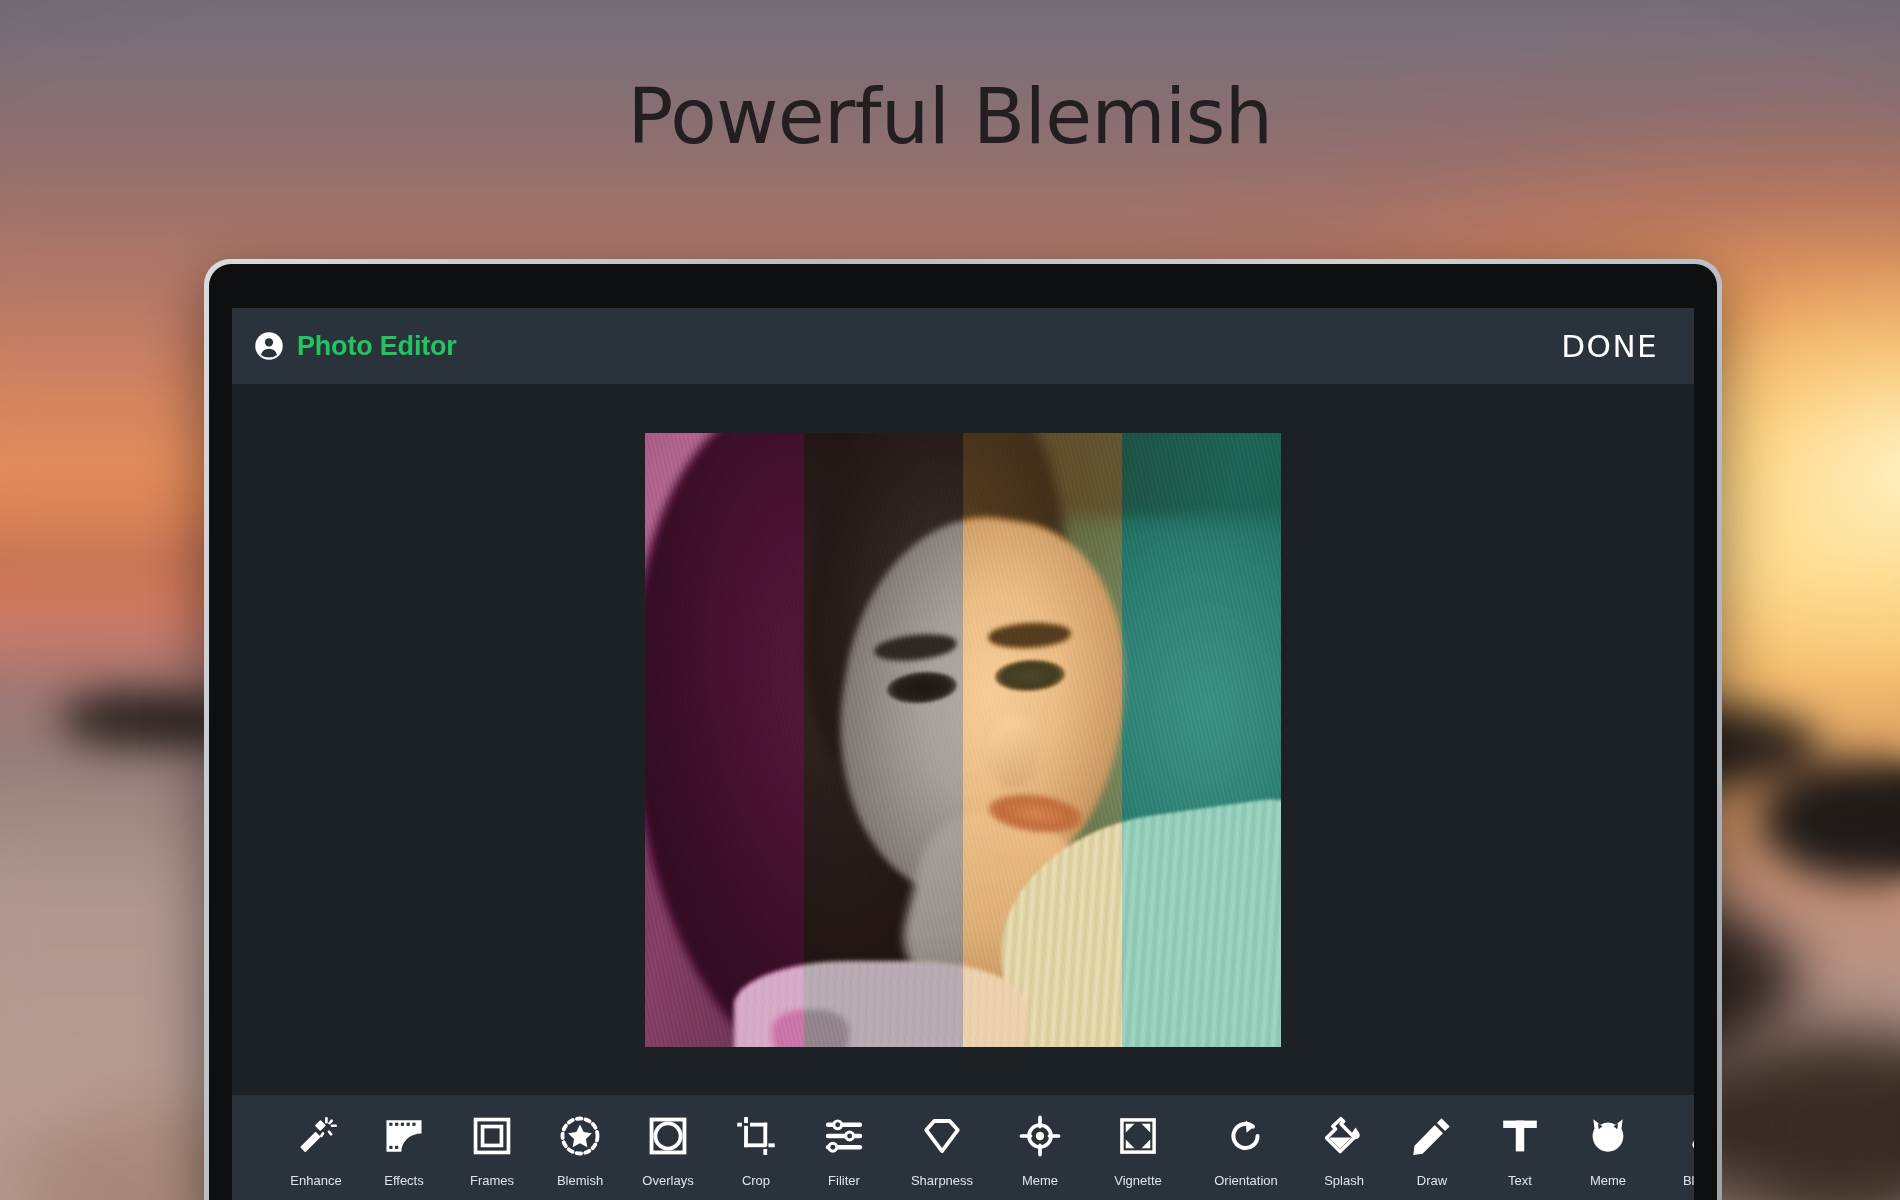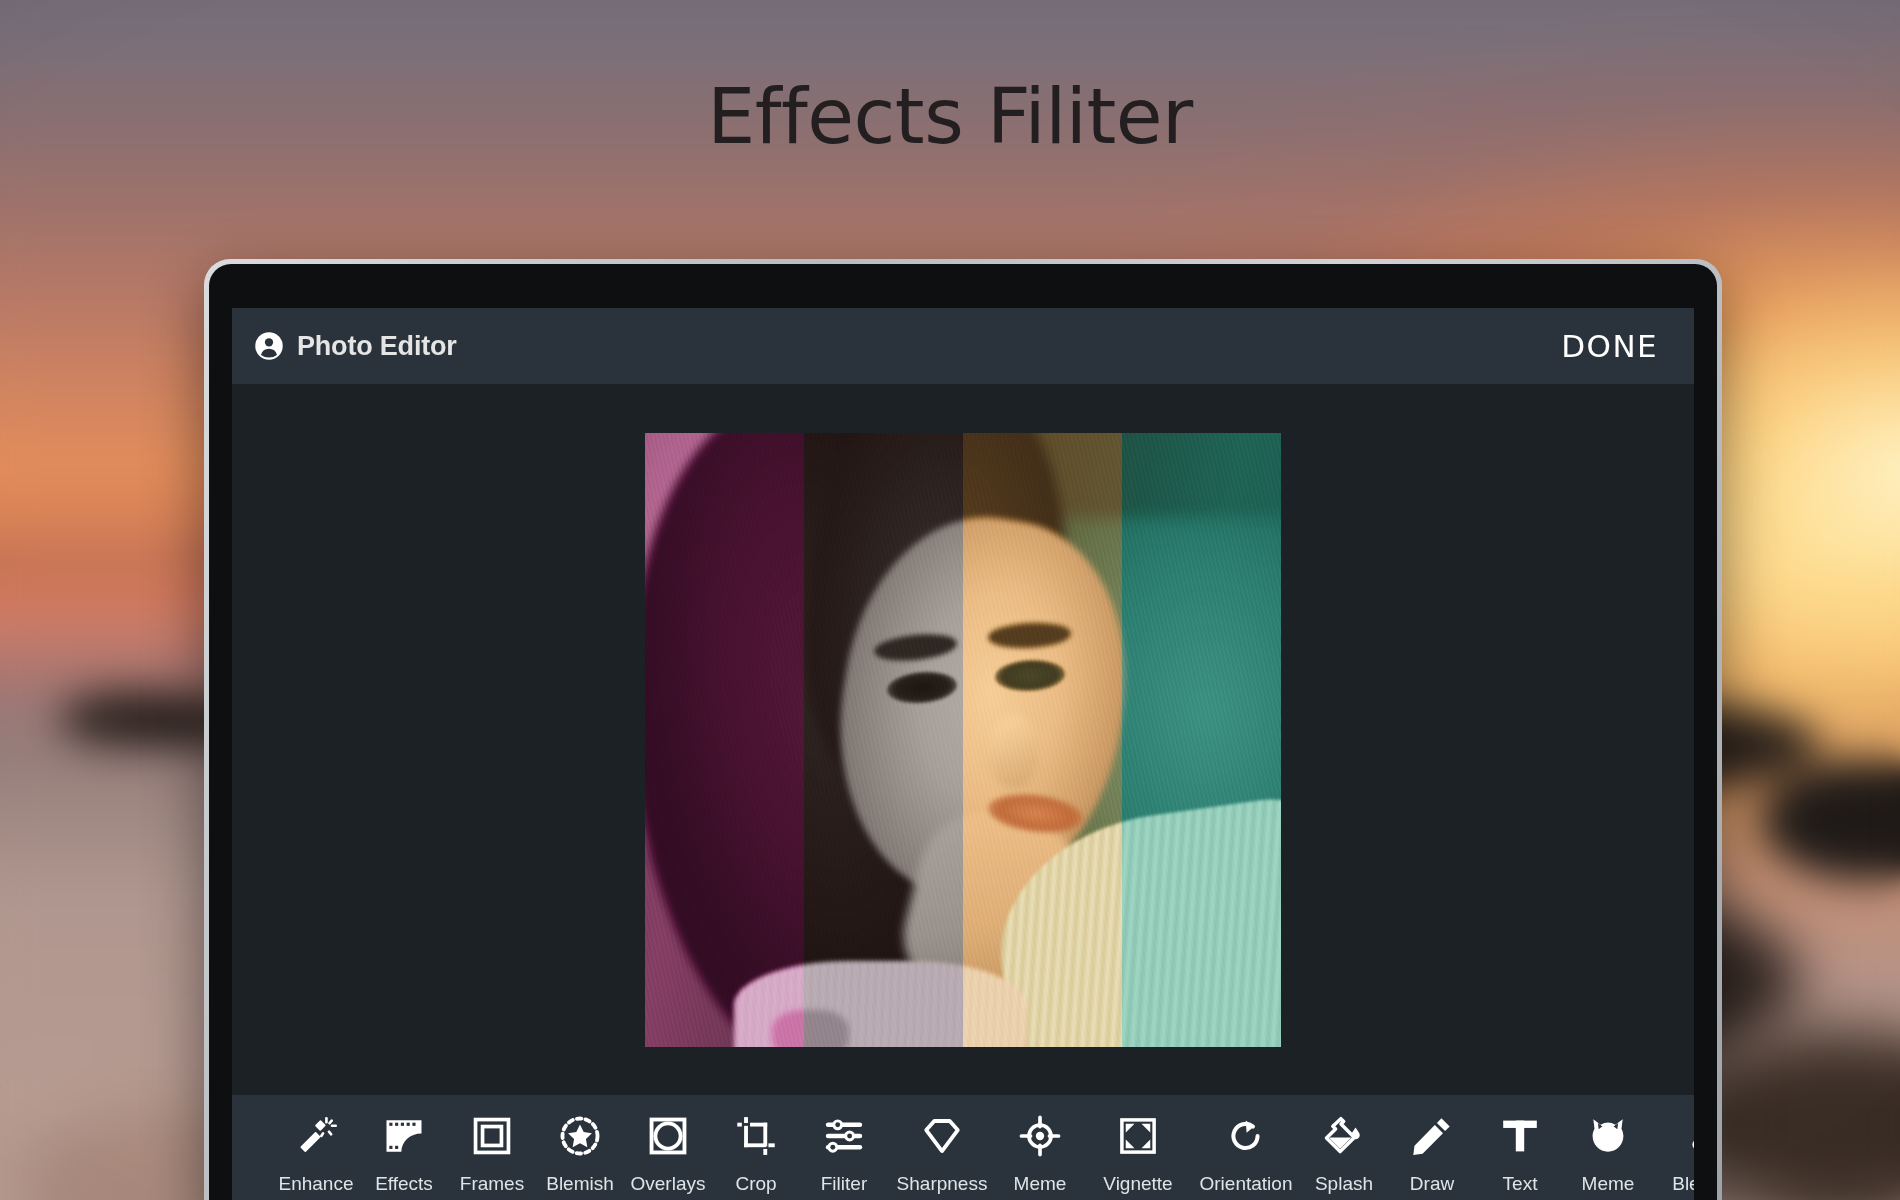--- a/index.html
+++ b/index.html
@@ -133,21 +133,21 @@
   
   #app-header{
     position:absolute; left:0; right:0; top:0; height:76px;
     background:#2a333b;
     display:flex; align-items:center;
     padding:0 36px 0 22px;
   }
   #app-brand{ display:flex; align-items:center; gap:13px; }
   .avatar-ic{ width:30px; height:30px; flex:0 0 auto; }
   #app-title{
-    color:#e5e5e5; font-size:27px; font-weight:bold;
+    color:#22c55e; font-size:27px; font-weight:bold;
     letter-spacing:-0.2px;
   }
   #done-btn{
     margin-left:auto;
     color:#ffffff; font-size:31px; font-weight:400;
     letter-spacing:1.4px;
     cursor:pointer;
     font-family:"DejaVu Sans", sans-serif;
   }
 
@@ -289,21 +289,21 @@
   .tool{
     flex:0 0 auto;
     width:88px;
     display:flex; flex-direction:column; align-items:center;
     padding-top:16px;
     cursor:pointer;
   }
   .tool .ic{ height:50px; display:flex; align-items:center; justify-content:center; }
   .tool .lb{
     margin-top:12px;
-    color:#dfe4e8; font-size:19px; white-space:nowrap;
+    color:#dfe4e8; font-size:13px; white-space:nowrap;
   }
   .tool.wide{ width:108px; }
 </style>
 </head>
 <body>
 
 <div id="bg">
   <div class="bg-layer bg-sky"></div>
   <div class="bg-layer bg-bands"></div>
   <div class="bg-layer bg-wetsand"></div>
@@ -314,21 +314,21 @@
   <div class="rock r3"></div>
   <div class="rock r4"></div>
   <div class="rock r5"></div>
   <div class="rock r6"></div>
   <div class="rock r7"></div>
   <div class="rock r8"></div>
   <div class="bg-blur"></div>
   <div class="bg-vig"></div>
 </div>
 
-<div id="hero-title">Effects Filiter</div>
+<div id="hero-title">Powerful Blemish</div>
 
 <div id="laptop">
   <div id="laptop-outer"></div>
   <div id="laptop-bezel"></div>
 
   <div id="screen">
 
     <div id="app-header">
       <div id="app-brand">
         <span class="avatar-ic">

